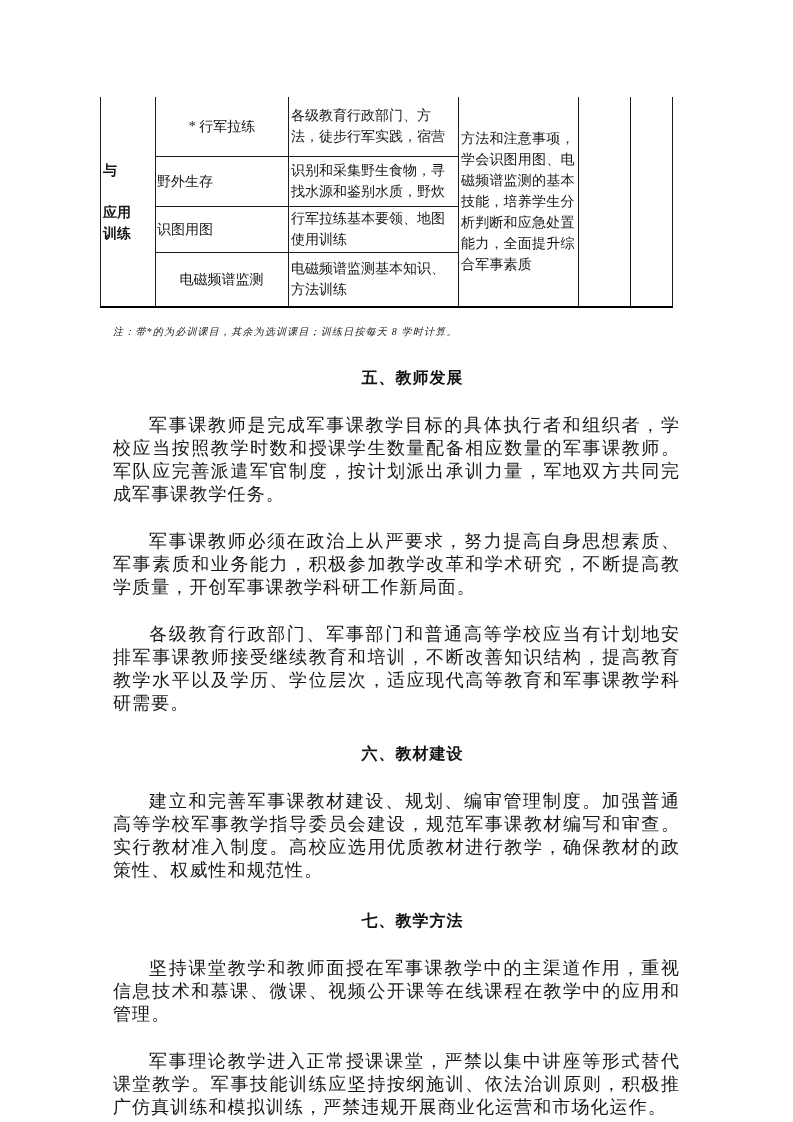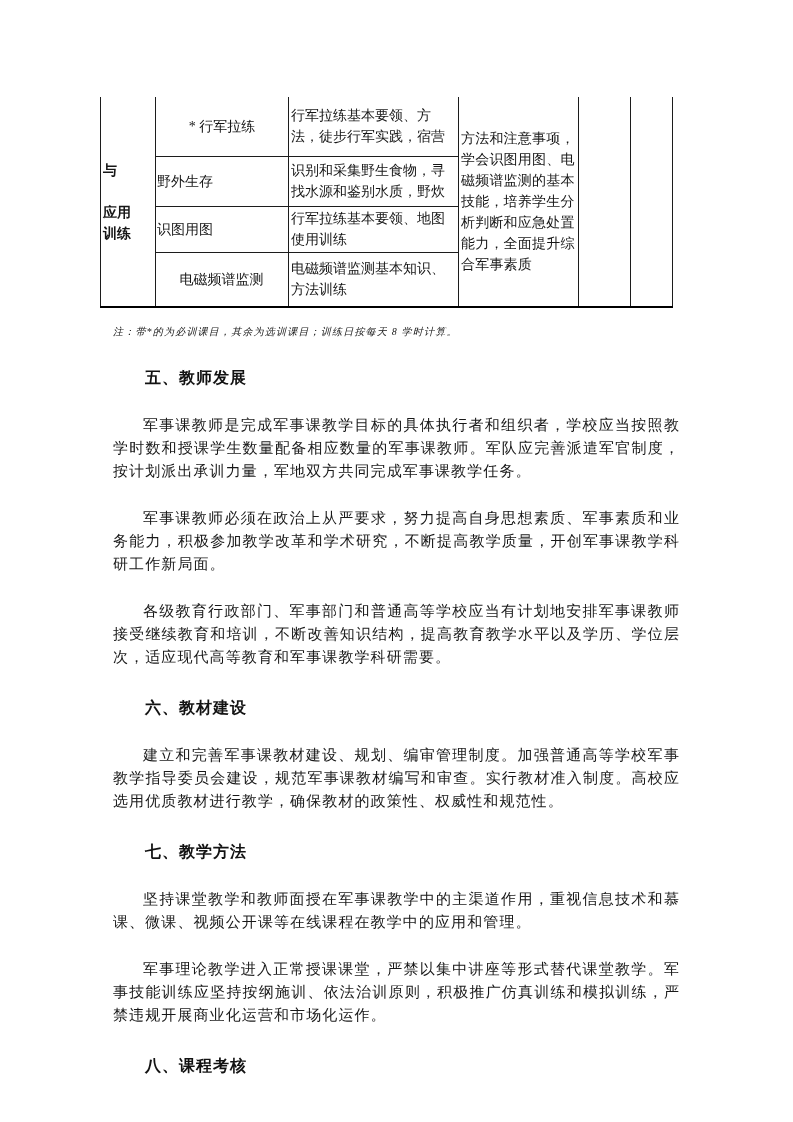--- a/index.html
+++ b/index.html
@@ -47,23 +47,24 @@
     font-style:italic;font-size:10px;letter-spacing:1.2px;
     color:#181818;white-space:nowrap;
   }
 
   
   .sec-h{
     font-family:"Liberation Sans","DejaVu Sans",sans-serif;
     font-weight:bold;font-size:16px;letter-spacing:1px;
     color:#121212;text-indent:2em;
     margin:29px 0 25px 0;
+    text-align:center;
   }
   .para{
-    font-size:15px;line-height:23px;letter-spacing:1.1px;
+    font-size:18px;line-height:23px;letter-spacing:1.1px;
     text-align:justify;text-indent:2em;
     margin:0 0 24px 0;color:#181818;
   }
 </style>
 </head>
 <body>
 
 <div class="page">
   <div class="content">
 
@@ -76,21 +77,21 @@
           <col style="width:52px">
           <col style="width:42px">
       </colgroup>
       <tbody>
           <tr class="r1" style="height:59px">
         <td class="cat" rowspan="4">与
 
 应用
 训练</td>
         <td class="name">* 行军拉练</td>
-        <td class="contentcell">行军拉练基本要领、方法，徒步行军实践，宿营</td>
+        <td class="contentcell">各级教育行政部门、方法，徒步行军实践，宿营</td>
         <td class="objective" rowspan="4">方法和注意事项，学会识图用图、电磁频谱监测的基本技能，培养学生分析判断和应急处置能力，全面提升综合军事素质</td>
         <td class="empty-mid" rowspan="4"></td>
         <td class="empty-last" rowspan="4"></td>
       </tr>
       <tr style="height:50px">
         <td class="name center">野外生存</td>
         <td class="contentcell">识别和采集野生食物，寻找水源和鉴别水质，野炊</td>
       </tr>
       <tr style="height:46px">
         <td class="name center">识图用图</td>

